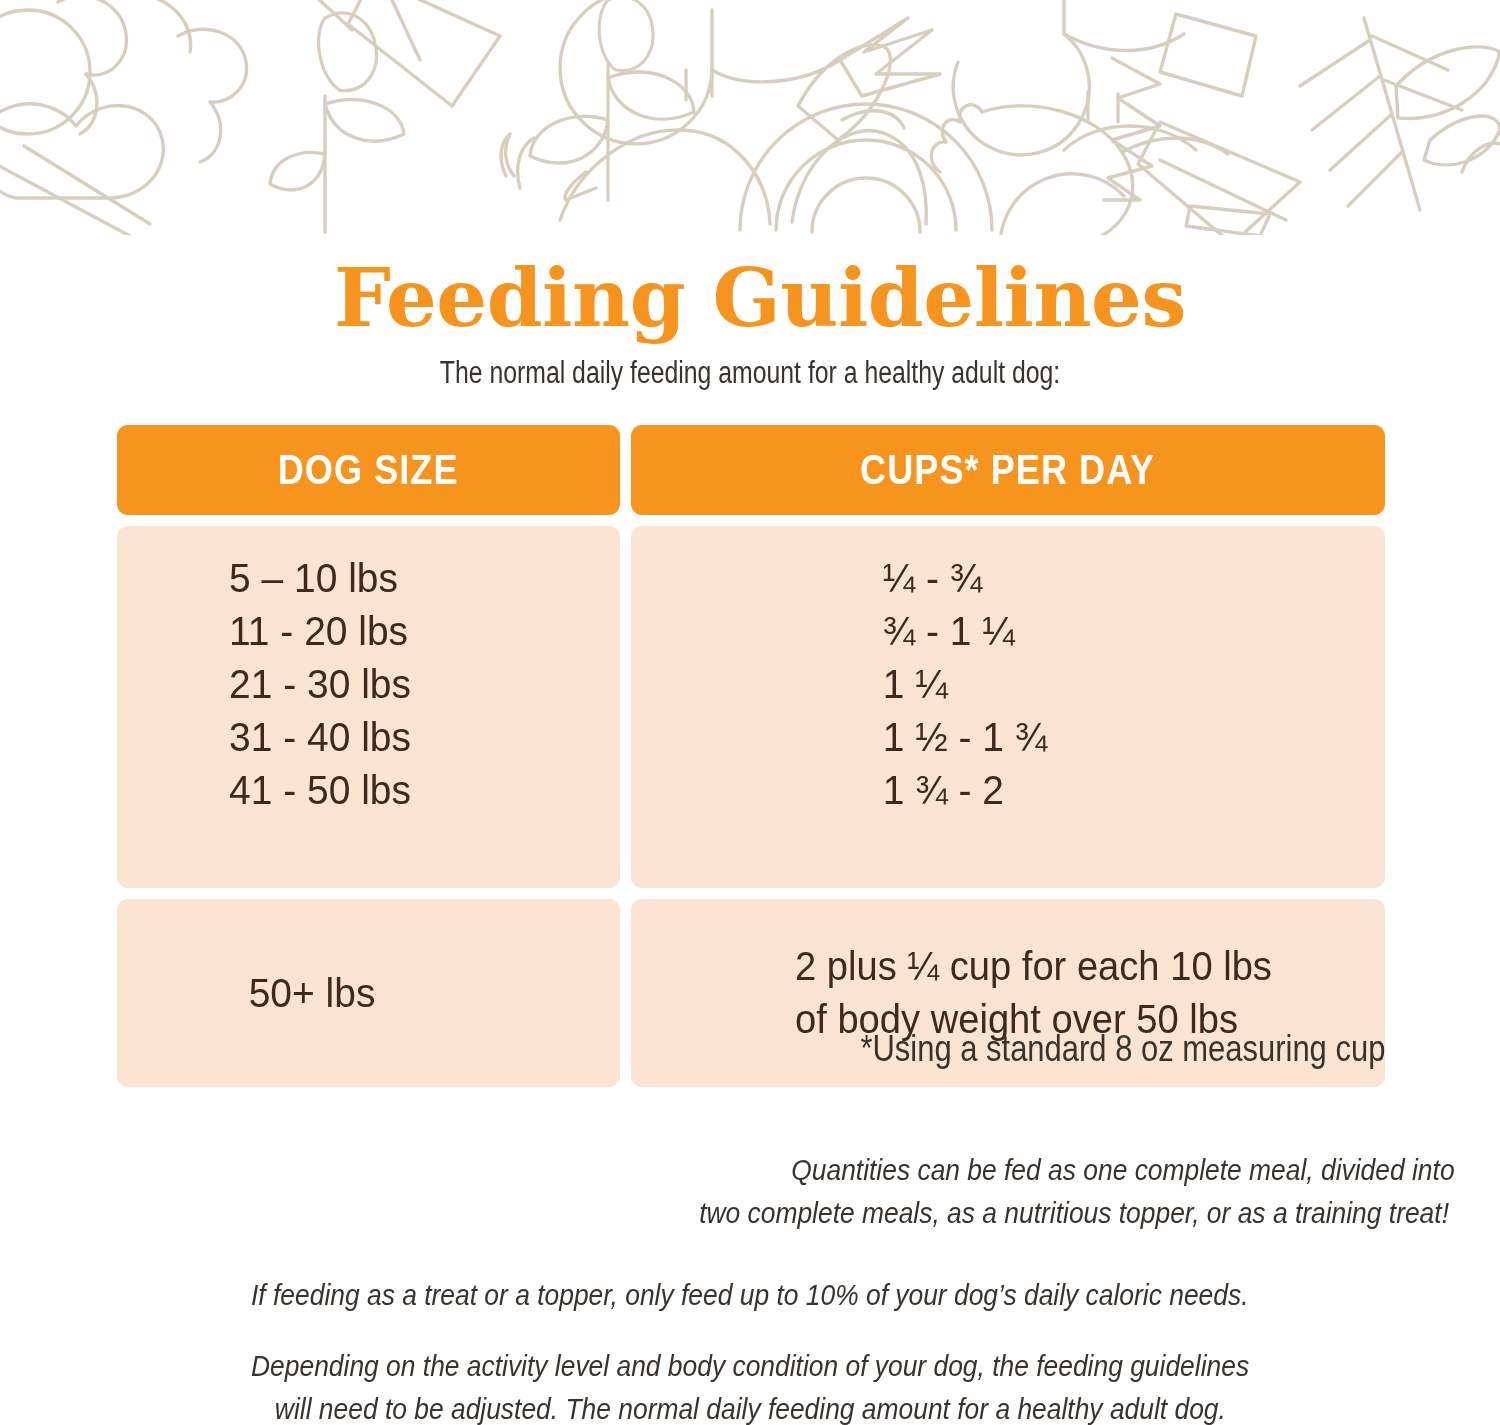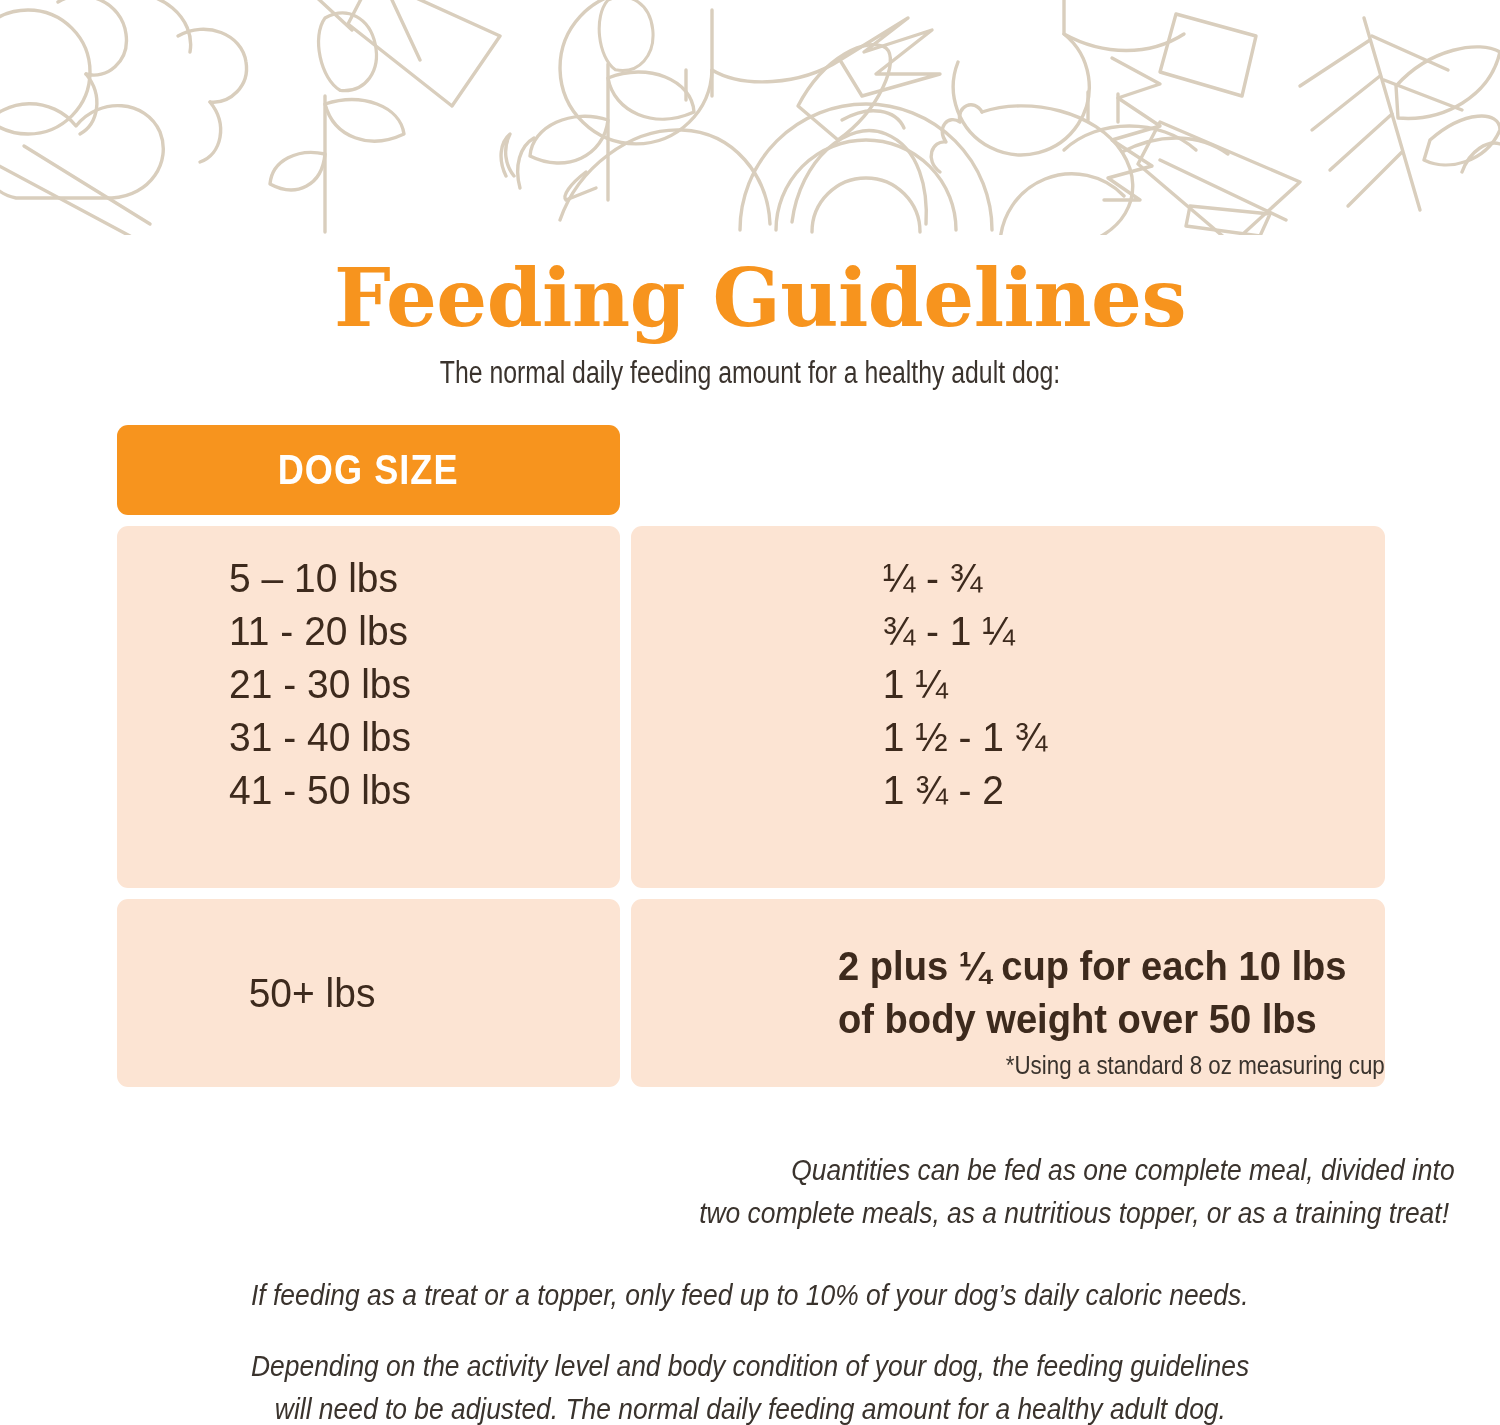--- a/index.html
+++ b/index.html
@@ -120,43 +120,42 @@
     align-items: center;
     box-sizing: border-box;
   }
   #large-dog-size {
     justify-content: center;
     padding-right: 120px;
   }
   #large-dog-size .value-line { padding: 0; transform-origin: right center; }
 
   #large-dog-cups {
-    justify-content: flex-end;
+    justify-content: center;
     padding-left: 86px;
-    font-weight: bold;
   }
   #large-dog-cups .cups-note {
     font-family: "Liberation Sans", sans-serif;
     font-size: 41px;
     line-height: 53px;
     color: #3d2a1d;
     transform: scaleX(0.93);
     transform-origin: left center;
     white-space: nowrap;
   }
 
   
   #footnote {
     position: absolute;
-    top: 1050px;
+    top: 1028px;
     left: 0;
     width: 1385px;
     text-align: right;
     font-family: "Liberation Sans", sans-serif;
-    font-size: 26px;
+    font-size: 36px;
     color: #3a332d;
   }
   #footnote span {
     display: inline-block;
     transform: scaleX(0.86);
     transform-origin: right center;
   }
 
   
   #notes {
@@ -293,20 +292,23 @@
   <h1 id="page-title">Feeding Guidelines</h1>
   <p id="page-subtitle">The normal daily feeding amount for a healthy adult dog:</p>
 </div>
 
 <div id="feeding-table">
 
   <div class="table-row">
     <div class="head-cell col-size">
       <span>DOG SIZE</span>
     </div>
+    <div class="head-cell col-cups">
+      <span>CUPS* PER DAY</span>
+    </div>
   </div>
 
   <div class="table-row">
     <div class="body-cell rows-cell col-size">
       <div class="value-line">5 – 10 lbs</div>
       <div class="value-line">11 - 20 lbs</div>
       <div class="value-line">21 - 30 lbs</div>
       <div class="value-line">31 - 40 lbs</div>
       <div class="value-line">41 - 50 lbs</div>
     </div>

